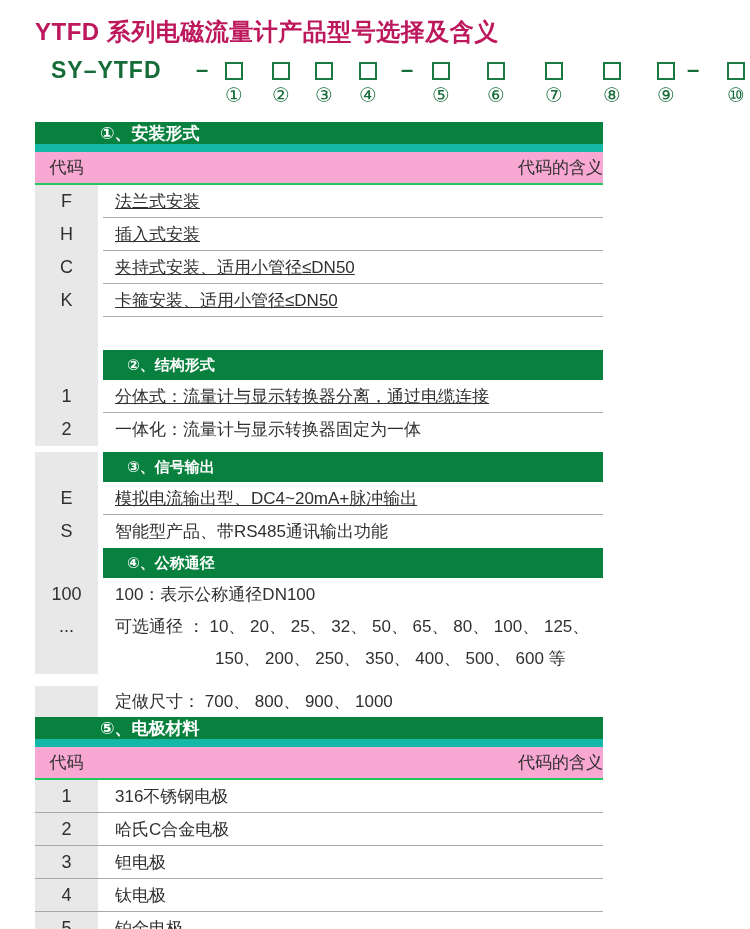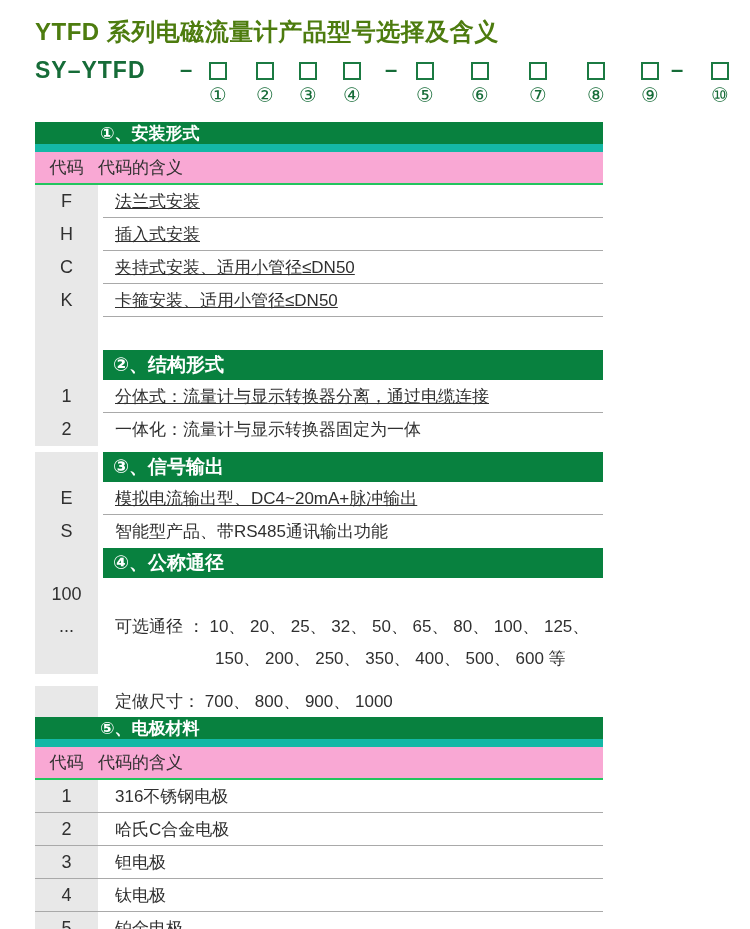--- a/index.html
+++ b/index.html
@@ -3,46 +3,46 @@
 <meta charset="utf-8">
 <style>
   html,body{margin:0;padding:0;}
   body{
     width:750px;height:929px;background:#ffffff;position:relative;overflow:hidden;
     font-family:"Liberation Sans","DejaVu Sans",sans-serif;color:#303030;
   }
   *{box-sizing:border-box;}
   .title{
     position:absolute;left:35px;top:16px;font-size:24px;font-weight:bold;
-    color:#4d7c0f;letter-spacing:0.5px;white-space:nowrap;
+    color:#be185d;letter-spacing:0.5px;white-space:nowrap;
   }
   
-  .model{position:absolute;left:0;top:0;width:697px;height:122px;padding-left:32px;}
+  .model{position:absolute;left:16px;top:0;width:697px;height:122px;padding-left:32px;}
   .prefix{position:absolute;left:35px;top:57px;font-size:23px;font-weight:bold;color:#166C38;letter-spacing:1px;}
   .mdash{position:absolute;top:57px;font-size:22px;font-weight:bold;color:#166C38;}
   .slot{position:absolute;top:62px;width:24px;text-align:center;}
   .slot .box{display:block;width:18px;height:18px;border:2px solid #1B7A42;margin:0 auto;background:#fff;}
   .slot .num{display:block;margin-top:5px;font-size:20px;line-height:20px;color:#166C38;}
   
   .tbl{position:absolute;left:35px;top:122px;width:568px;}
   .bar{height:30px;background:#08813F;color:#ffffff;font-weight:bold;font-size:17px;
        display:flex;align-items:center;border-bottom:8px solid #14b8a6;}
   .bar.full{padding-left:65px;}
   .trow{display:flex;height:33px;align-items:stretch;}
   .code-cell{width:63px;background:#E8E8E8;display:flex;align-items:center;justify-content:center;
              font-size:18px;margin-right:5px;flex:none;}
   .meaning-cell{flex:1;display:flex;align-items:center;padding-left:12px;font-size:17px;white-space:nowrap;}
   .sep .meaning-cell{border-bottom:1px solid #A9A9A9;text-decoration:underline;}
   .rowsep{border-bottom:1px solid #A9A9A9;}
-  .bar-cell{flex:1;background:#08813F;color:#fff;font-weight:bold;font-size:19px;
-            display:flex;align-items:center;padding-left:10px;}
+  .bar-cell{flex:1;background:#08813F;color:#fff;font-weight:bold;font-size:15px;
+            display:flex;align-items:center;padding-left:24px;}
   .bar-row{height:30px;}
   .hdr{display:flex;height:33px;background:#f9a8d4;align-items:center;border-bottom:2px solid #22c55e;}
   .hdr-code{width:63px;text-align:center;font-size:17px;flex:none;}
-  .hdr-meaning{flex:1;text-align:left;font-size:17px;}
+  .hdr-meaning{flex:1;text-align:right;font-size:17px;}
   .gap6{height:6px;}
   .h32{height:32px;text-align:center;}
   .h31{height:31px;margin-top:12px;}
   .indent{padding-left:112px;}
 </style>
 </head>
 <body>
 
 <div class="title">YTFD 系列电磁流量计产品型号选择及含义</div>
 
@@ -148,20 +148,21 @@
     <div class="code-cell">S</div>
     <div class="meaning-cell">智能型产品、带RS485通讯输出功能</div>
   </div>
 
   <div class="trow bar-row">
     <div class="code-cell"></div>
     <div class="bar-cell">④、公称通径</div>
   </div>
   <div class="trow h32">
     <div class="code-cell">100</div>
+    <div class="meaning-cell">100：表示公称通径DN100</div>
   </div>
   <div class="trow h32">
     <div class="code-cell">...</div>
     <div class="meaning-cell">可选通径 ：  10、 20、 25、 32、 50、 65、 80、 100、 125、</div>
   </div>
   <div class="trow h32">
     <div class="code-cell"></div>
     <div class="meaning-cell indent">150、 200、 250、 350、 400、 500、 600 等</div>
   </div>
   <div class="trow h31">

